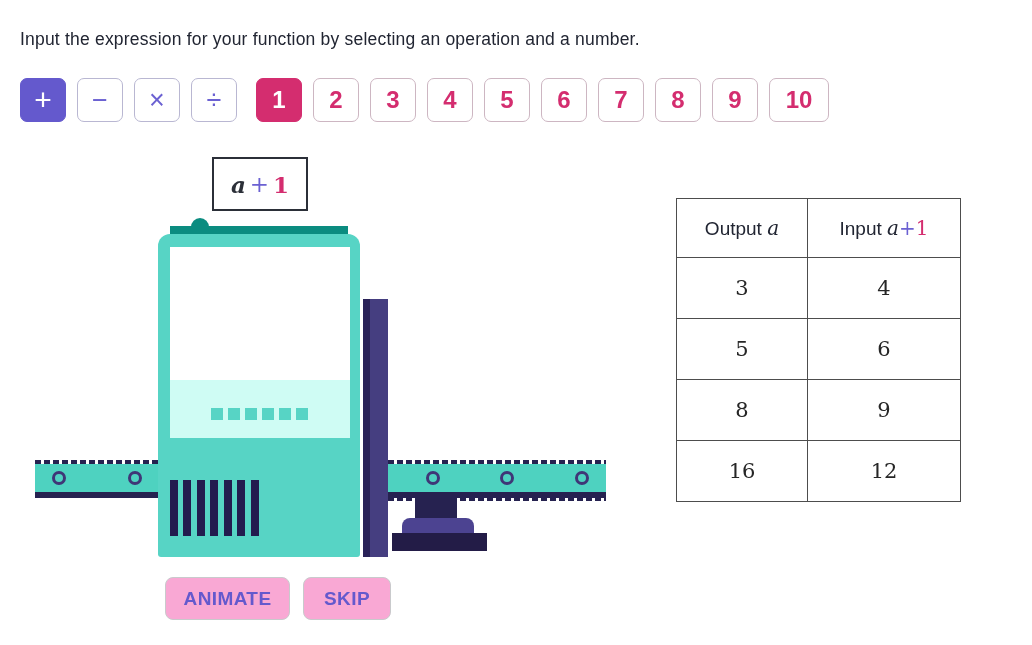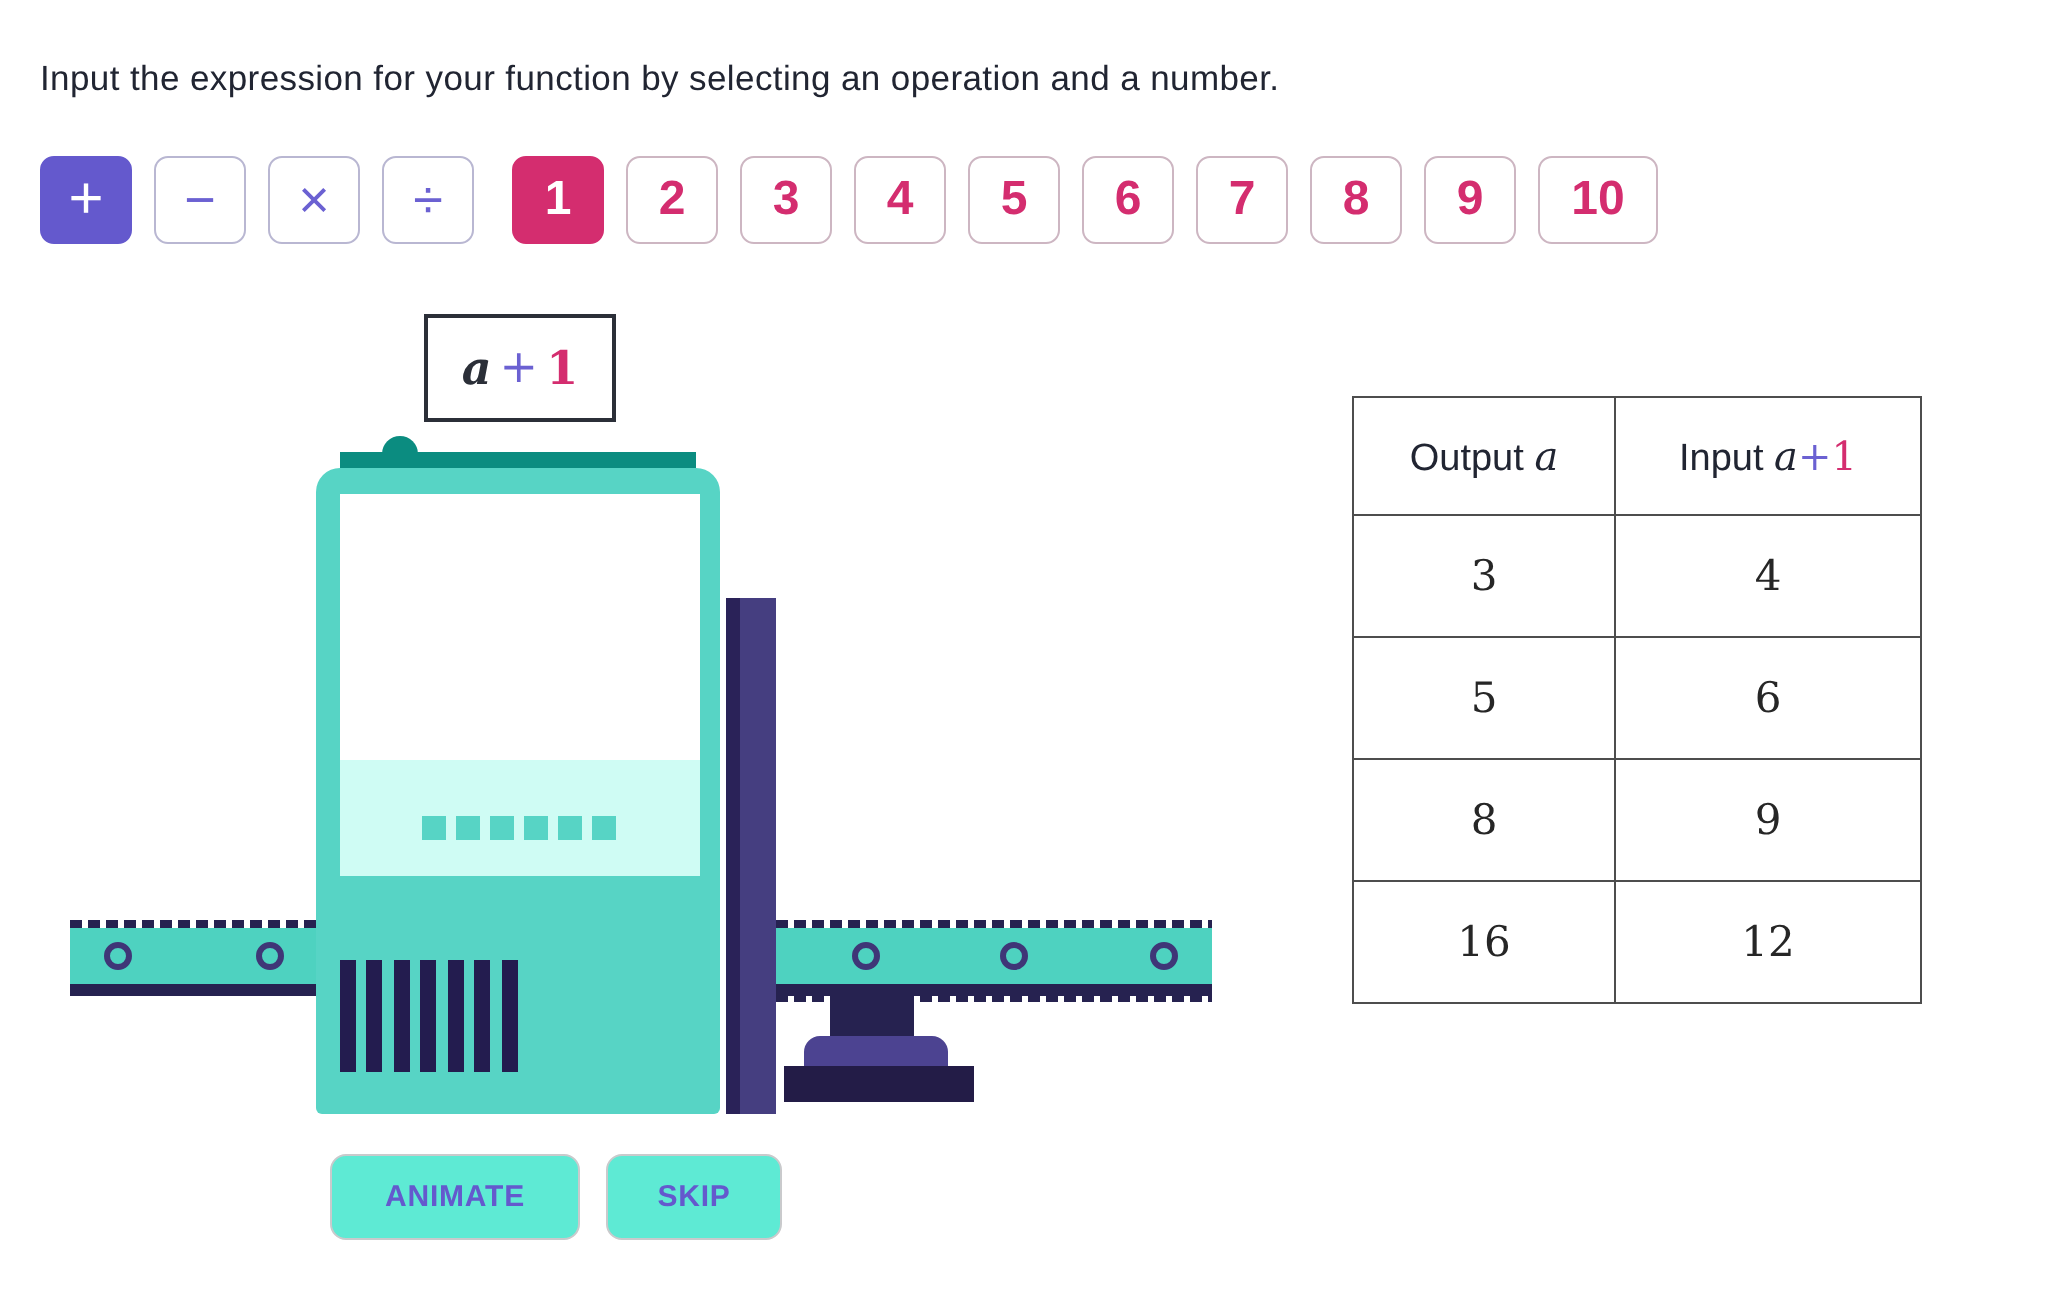--- a/index.html
+++ b/index.html
@@ -49,21 +49,21 @@
   .belt-bottom{height:6px;background:var(--navy-deep);}
   .belt-teeth-bottom{height:3px;background:repeating-linear-gradient(90deg,var(--navy-deep) 0 6px,transparent 6px 9px);}
   .wheel{position:absolute;top:7px;width:14px;height:14px;box-sizing:border-box;border:3.5px solid var(--wheel-ring);border-radius:50%;}
   
   .pedestal-neck{left:415px;top:498px;width:42px;height:22px;background:var(--navy-deep);}
   .pedestal-cap{left:402px;top:518px;width:72px;height:17px;background:var(--pedestal-purple);border-radius:8px 8px 0 0;}
   .pedestal-base{left:392px;top:533px;width:95px;height:18px;background:var(--pedestal-base);}
   
   .action-btn{
     position:absolute;top:577px;height:43px;box-sizing:border-box;border:1.5px solid var(--btn-border);
-    border-radius:8px;background:#5eead4;color:var(--purple);font-weight:bold;font-size:15px;
+    border-radius:8px;background:#f9a8d4;color:var(--purple);font-weight:bold;font-size:19px;
     letter-spacing:.4px;display:flex;align-items:center;justify-content:center;cursor:pointer;
     font-family:"Liberation Sans",sans-serif;
   }
   #animate-btn{left:165px;width:125px;}
   #skip-btn{left:303px;width:88px;}
   
   .io-table{
     position:absolute;left:676px;top:198px;border-collapse:collapse;
     font-family:"DejaVu Serif",serif;color:#262626;
   }

